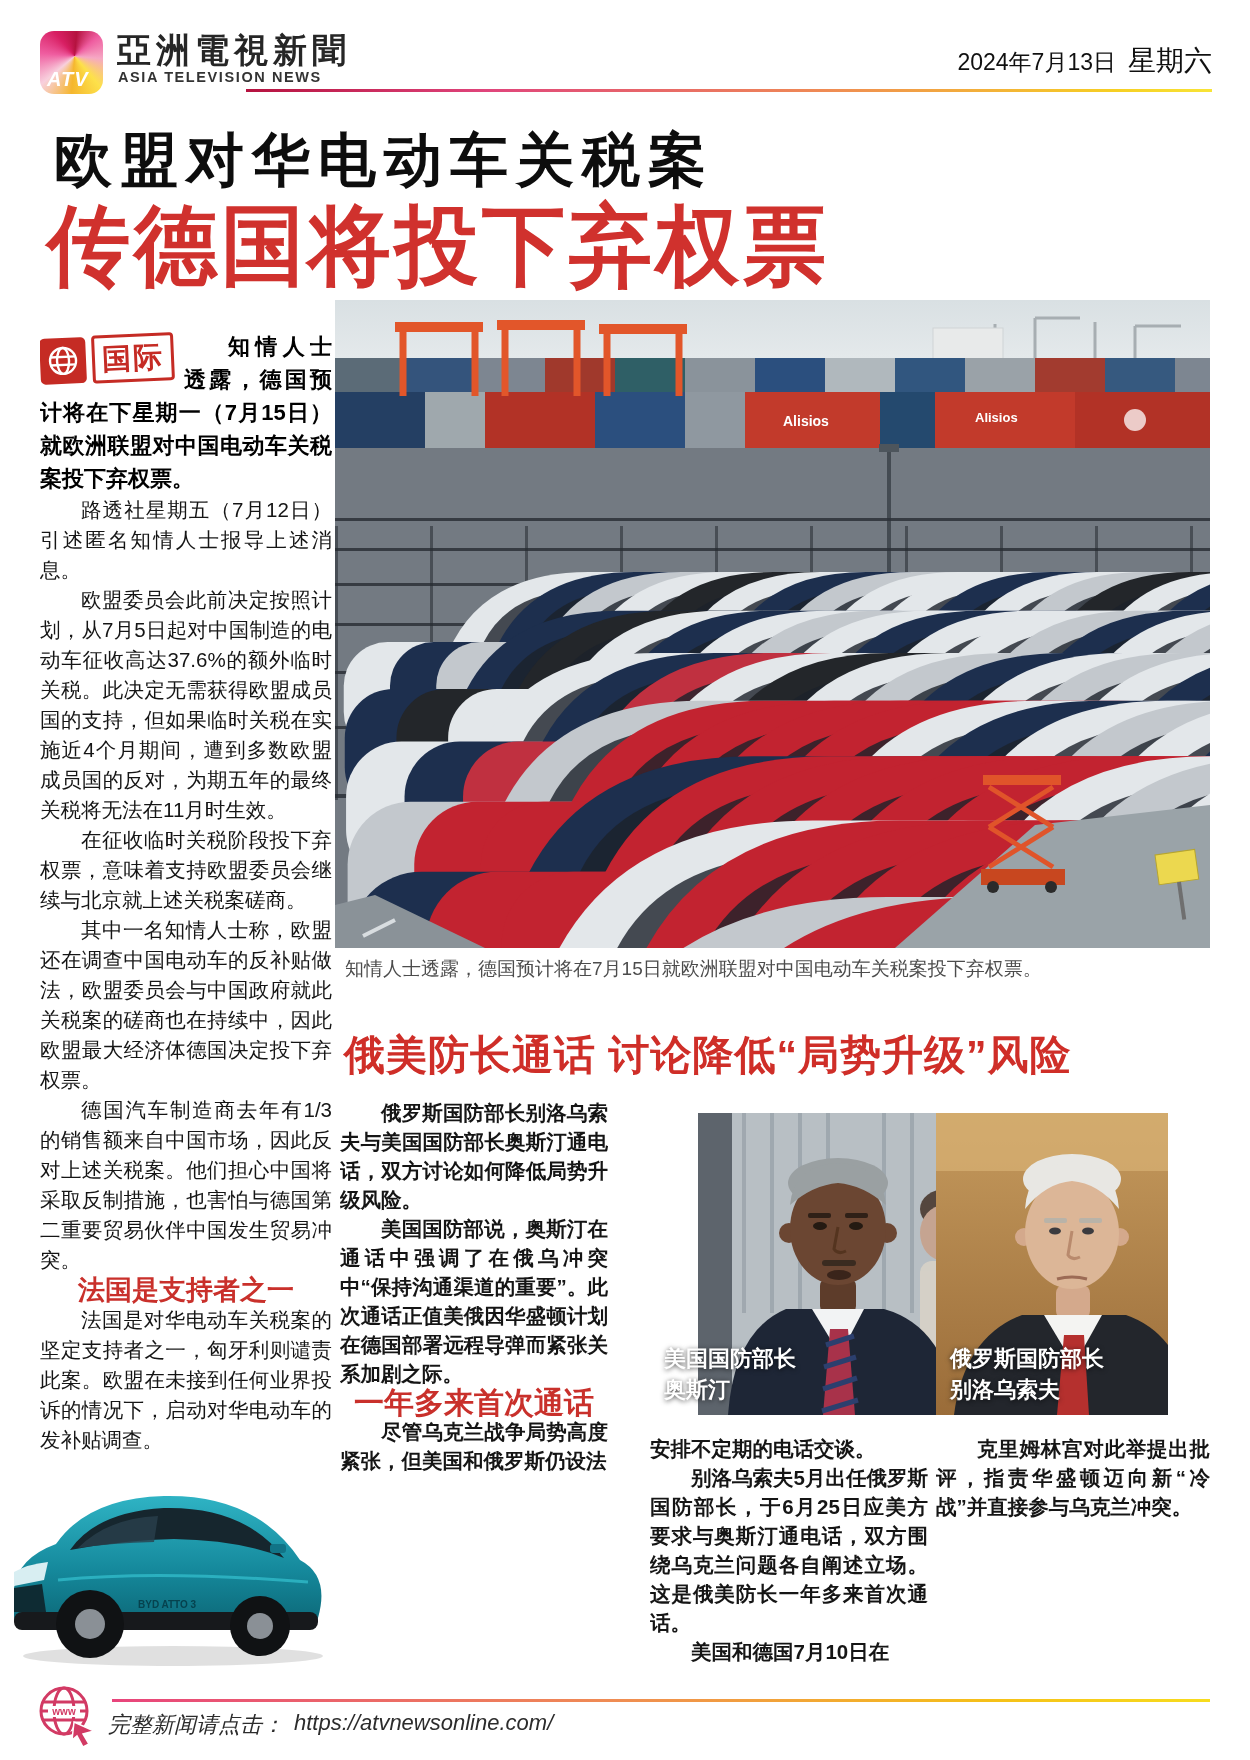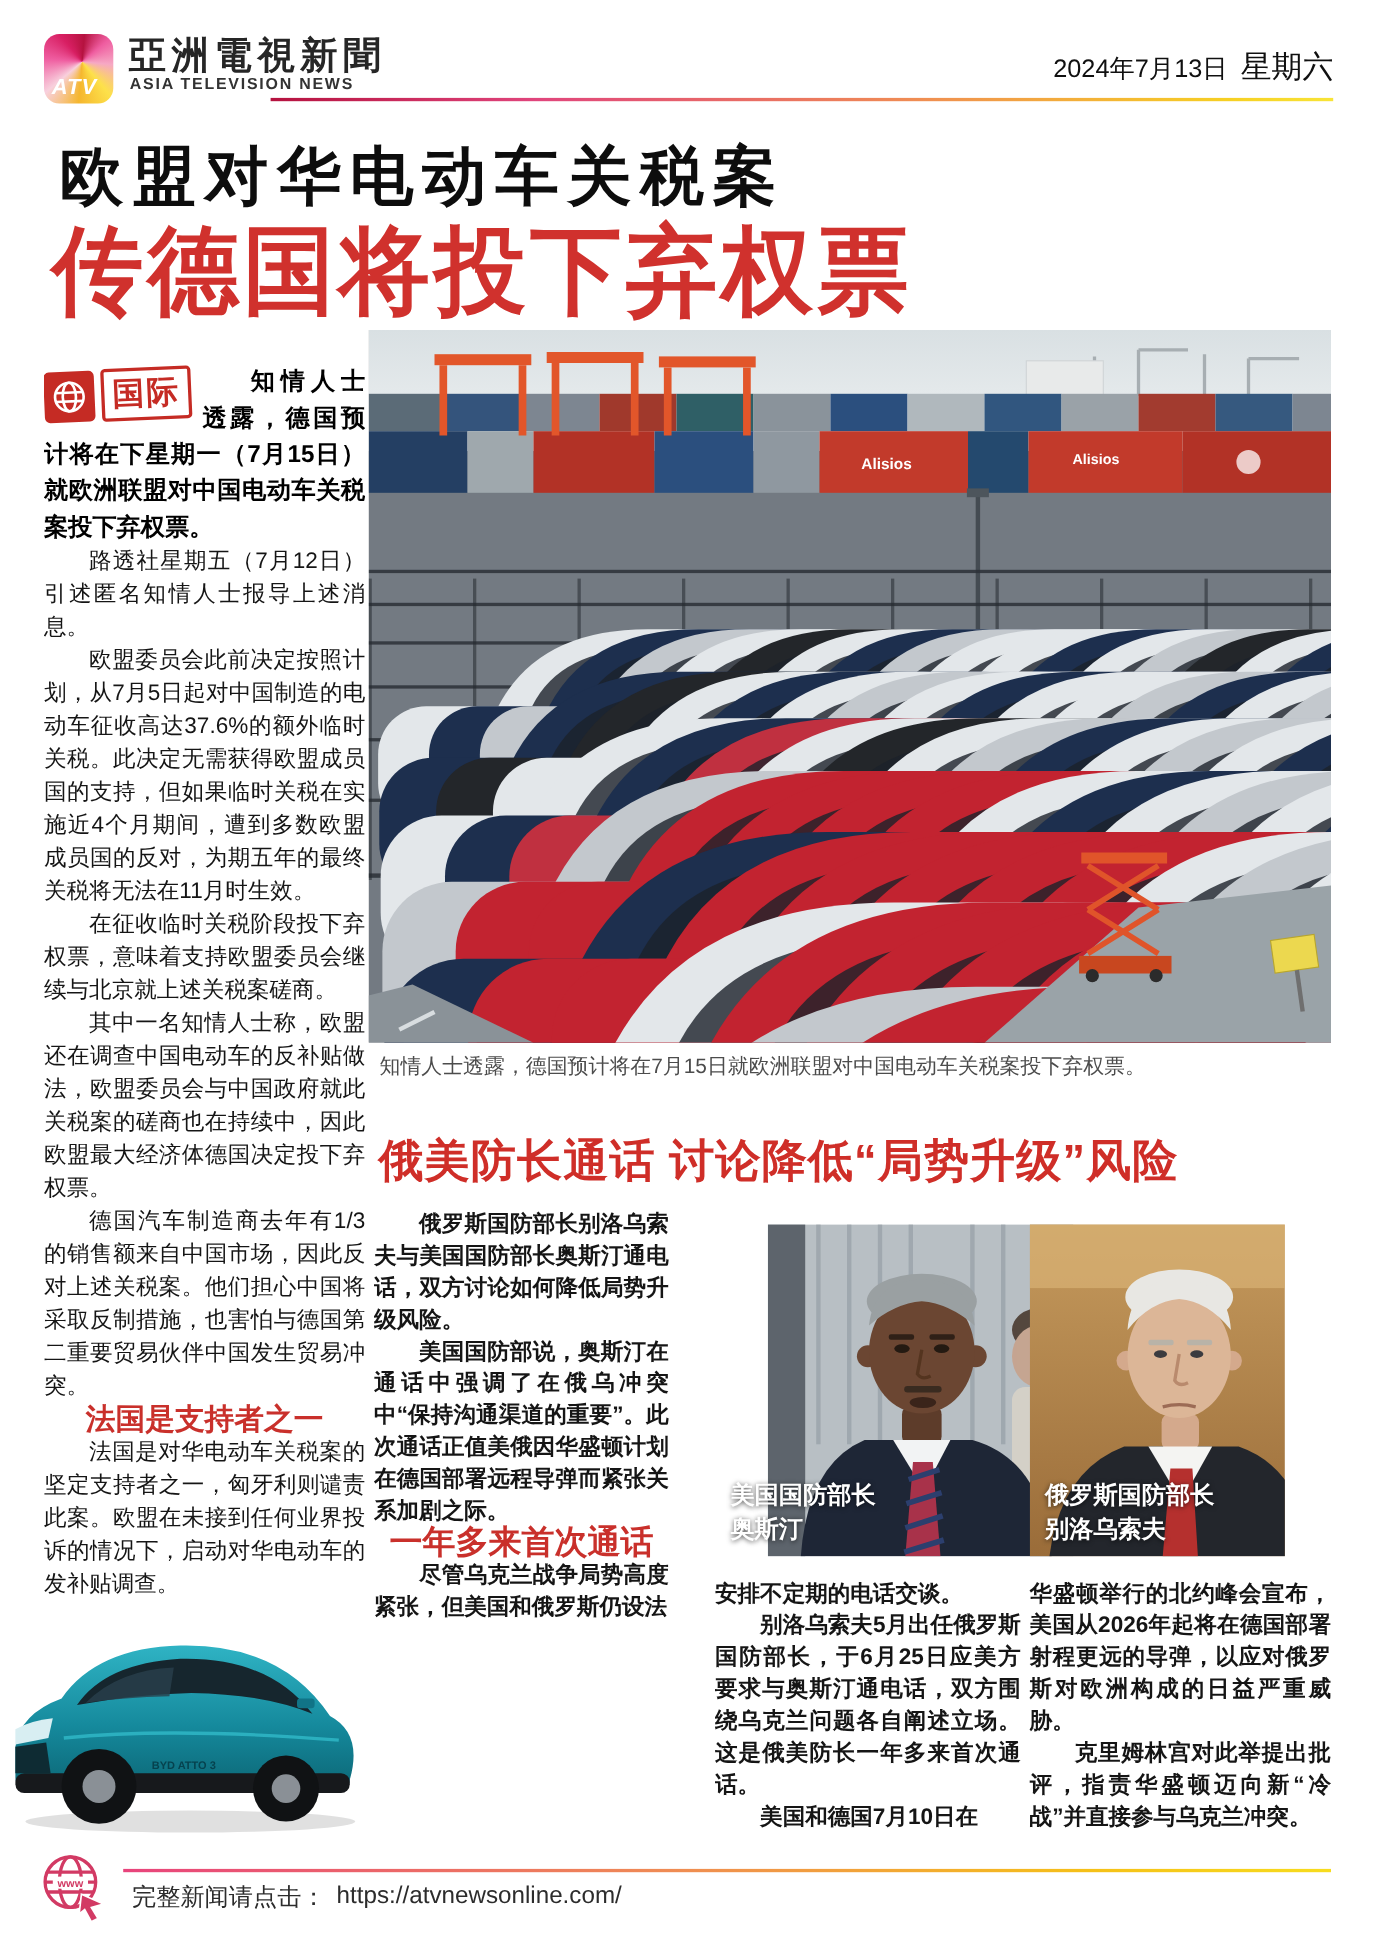--- a/index.html
+++ b/index.html
@@ -28,21 +28,21 @@
         font-size:20.5px;line-height:30px;text-align:justify;color:#151515;}
   .col1 p{margin:0;text-indent:2em;}
   .lead{font-weight:bold;font-size:22px;line-height:33px;color:#000;}
   .intl-badge{float:left;display:flex;align-items:center;gap:6px;margin:5px 10px 8px 0;transform:rotate(-2.5deg);}
   .globe-sq{width:46px;height:46px;background:#c52b24;border-radius:5px;display:flex;align-items:center;justify-content:center;}
   .intl-box{display:flex;align-items:center;justify-content:center;width:76px;height:42px;border:3px solid #c52b24;
             border-radius:4px;color:#c52b24;font-size:29px;font-weight:900;letter-spacing:2px;}
   .subhead{color:#c9302b;font-weight:900;font-size:27px;text-align:center;margin:16px 0 12px;text-indent:0 !important;}
 
   
-  .mainphoto{position:absolute;left:335px;top:300px;width:875px;height:648px;overflow:hidden;background:#e5e5e5;}
+  .mainphoto{position:absolute;left:335px;top:300px;width:875px;height:648px;overflow:hidden;background:#f9a8d4;}
   .main-caption{position:absolute;left:345px;top:956px;width:862px;font-size:19px;color:#4c4c4c;}
 
   
   .a2-head{position:absolute;left:344px;top:1028px;font-size:41px;font-weight:900;color:#cf2e28;letter-spacing:1px;}
   .a2col{position:absolute;font-size:20.5px;line-height:29px;text-align:justify;color:#151515;overflow:hidden;}
   .a2col p{margin:0;text-indent:2em;font-weight:bold;}
   .a2col p.noindent{text-indent:0;}
   .a2c1{left:340px;top:1098px;width:268px;height:562px;}
   .a2c2{left:650px;top:1434px;width:278px;height:244px;}
   .a2c3{left:936px;top:1434px;width:274px;height:244px;}
@@ -54,21 +54,21 @@
   .pcap{position:absolute;left:14px;bottom:10px;color:#fff;font-size:22px;font-weight:bold;line-height:31px;
         text-shadow:0 1px 5px rgba(0,0,0,.7);}
 
   
   .byd{position:absolute;left:8px;top:1460px;width:334px;height:214px;}
 
   
   .footer-line{position:absolute;left:112px;top:1699px;width:1098px;height:3px;
         background:linear-gradient(90deg,#e8447c,#ef8b54 45%,#f5c018 80%,#f7dc1e);}
   .footer-globe{position:absolute;left:36px;top:1684px;width:64px;height:64px;}
-  .footer-text{position:absolute;left:120px;top:1710px;font-size:22px;color:#2c2c2c;display:flex;gap:10px;}
+  .footer-text{position:absolute;left:108px;top:1710px;font-size:22px;color:#2c2c2c;display:flex;gap:10px;font-style:italic;}
   .footer-text .url{color:#2c2c2c;}
 </style>
 </head>
 <body>
 
 <div class="page">
 
   <div class="logo">
       <span>ATV</span>
     </div>
@@ -437,21 +437,20 @@
     </div>
   </div>
 
   <div class="a2col a2c2">
     <p class="noindent">安排不定期的电话交谈。</p>
     <p>别洛乌索夫5月出任俄罗斯国防部长，于6月25日应美方要求与奥斯汀通电话，双方围绕乌克兰问题各自阐述立场。这是俄美防长一年多来首次通话。</p>
     <p>美国和德国7月10日在</p>
   </div>
 
   <div class="a2col a2c3">
-    <p class="noindent">华盛顿举行的北约峰会宣布，美国从2026年起将在德国部署射程更远的导弹，以应对俄罗斯对欧洲构成的日益严重威胁。</p>
     <p>克里姆林宫对此举提出批评，指责华盛顿迈向新“冷战”并直接参与乌克兰冲突。</p>
   </div>
 
   <div class="byd">
     <svg width="334" height="214" viewBox="0 0 334 214">
       <defs>
         <linearGradient id="teal" x1="0" y1="0" x2="0" y2="1">
           <stop offset="0" stop-color="#2fb3c4"></stop>
             <stop offset="0.55" stop-color="#15899c"></stop>
             <stop offset="1" stop-color="#0c6574"></stop>

